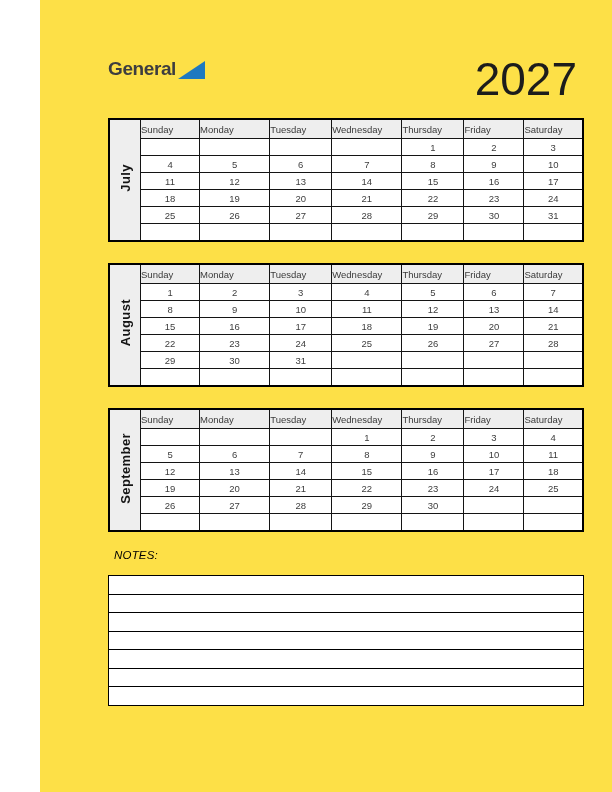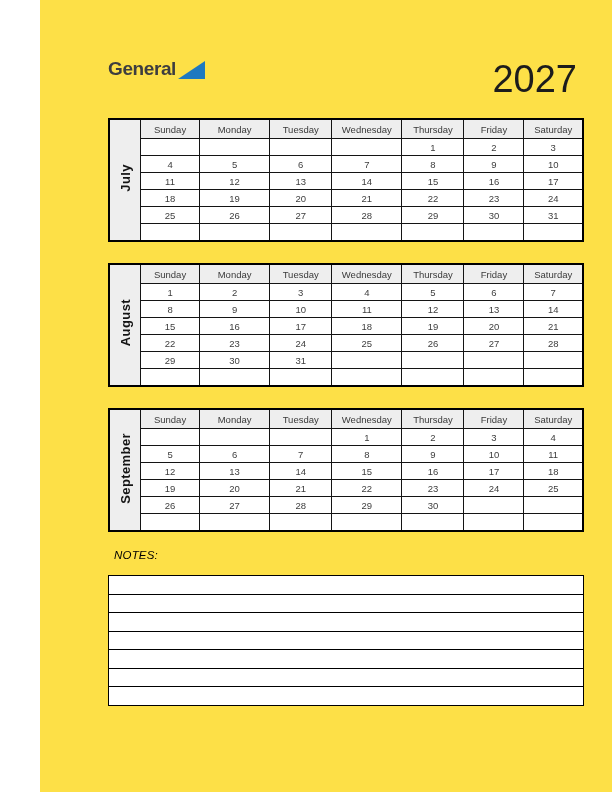--- a/index.html
+++ b/index.html
@@ -8,29 +8,29 @@
     font-family:"Liberation Sans",sans-serif;overflow:hidden;margin-left:40px;
   }
   
   .logo{position:absolute;left:68px;top:58px;width:106px;}
   .logo-row1{display:flex;align-items:flex-start;}
   .logo-line1{font-size:19px;font-weight:600;color:#3d3d3f;letter-spacing:-0.4px;line-height:22px;}
   .logo-tri{width:0;height:0;border-bottom:18px solid #1e79c0;border-left:27px solid transparent;margin-left:2px;margin-top:3px;}
   .logo-line2{text-align:right;font-size:19px;font-weight:600;color:#1e79c0;letter-spacing:-0.4px;line-height:19px;margin-top:-3px;padding-right:3px;}
   
   .year{
-    position:absolute;top:54px;right:75px;font-size:38px;line-height:50px;
+    position:absolute;top:54px;right:75px;font-size:46px;line-height:50px;
     font-weight:400;color:#1c1c1c;letter-spacing:0px;
   }
   
   .month-block{position:absolute;left:68px;width:476px;}
   table.cal{border-collapse:collapse;table-layout:fixed;width:476px;border:2px solid #000;}
   table.cal th{
     background:#eeeeee;font-weight:400;font-size:9.5px;color:#3a3a3a;
-    height:18px;border:1px solid #141414;text-align:center;padding:0;
+    height:18px;border:1px solid #141414;text-align:left;padding:0;
   }
   table.cal td.day-cell{
     font-size:9.5px;color:#3d3d3d;text-align:center;height:16px;
     border:1px solid #141414;vertical-align:middle;padding:0;background:#fff;
   }
   table.cal td.month-cell{
     background:#eeeeee;border:1px solid #141414;text-align:center;vertical-align:middle;padding:0;
   }
   .month-text{
     display:inline-block;writing-mode:vertical-rl;transform:rotate(180deg);

